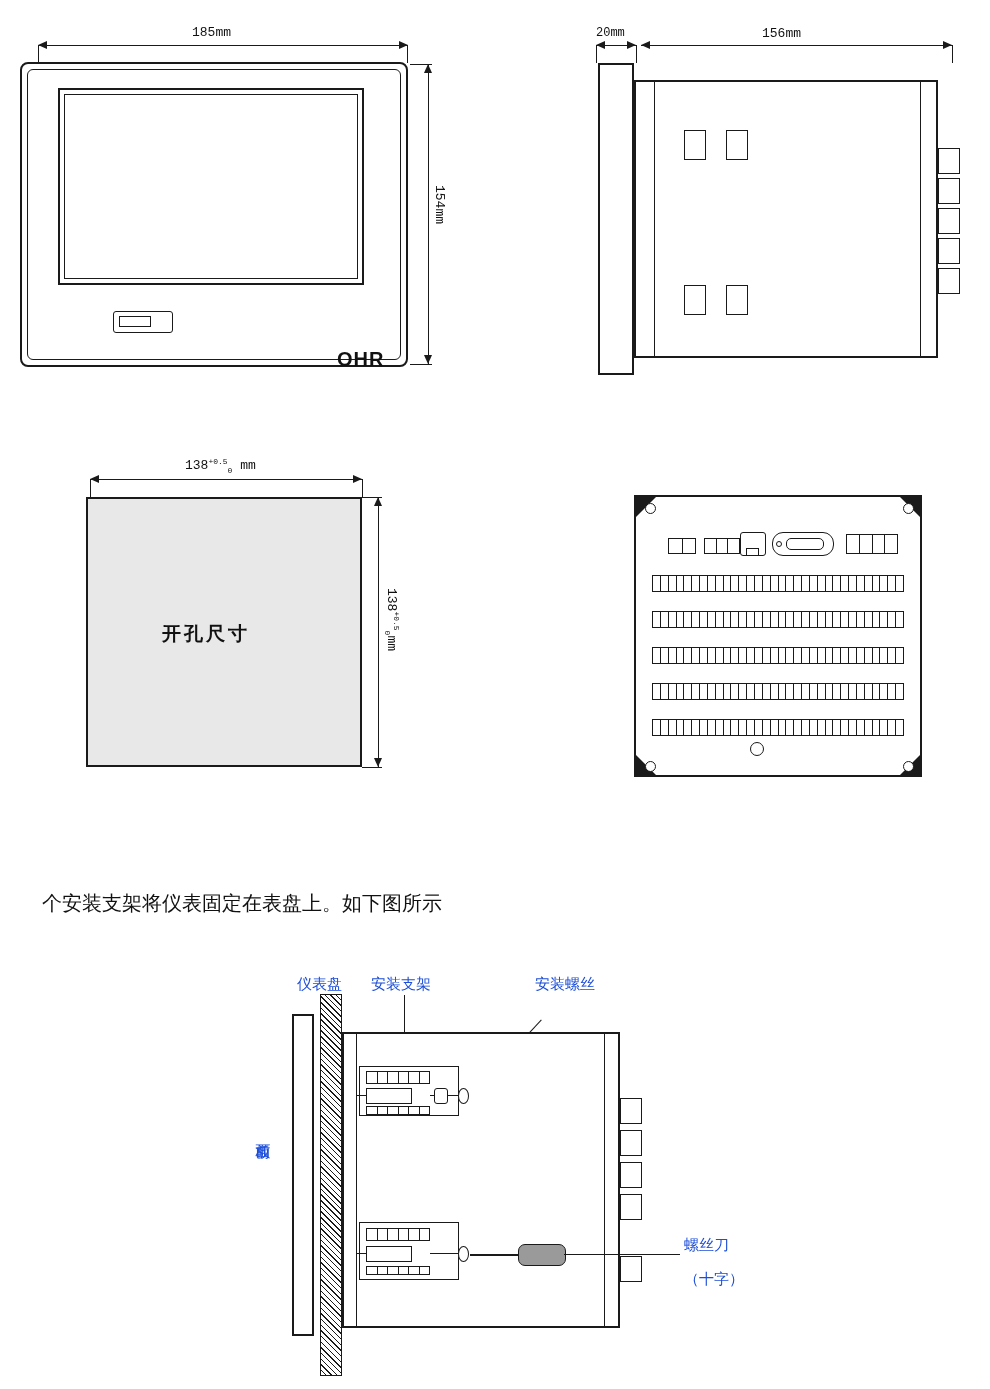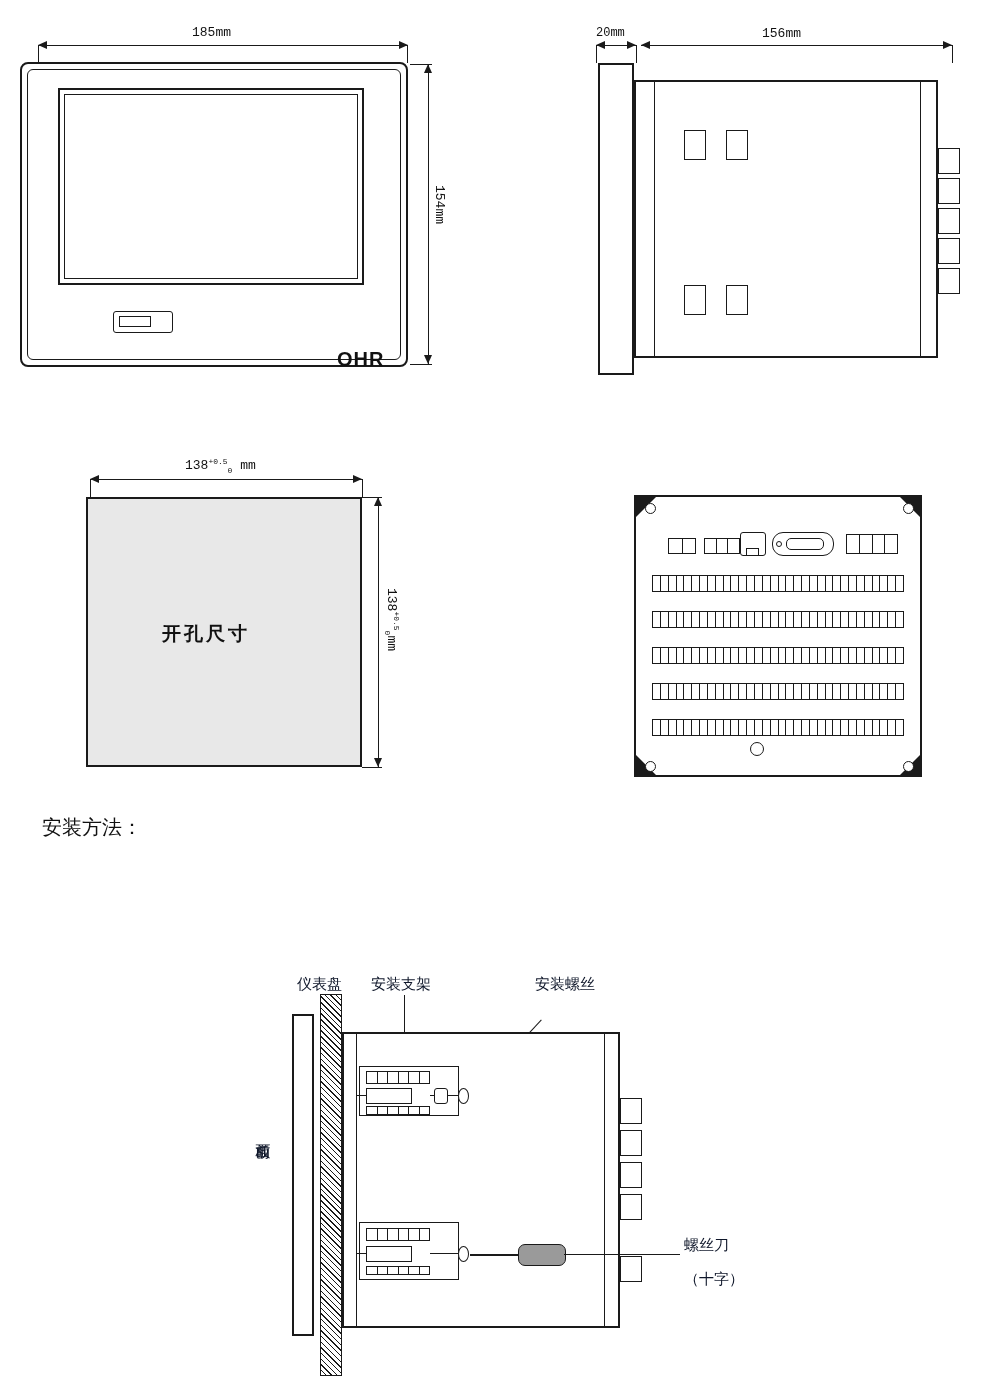--- a/index.html
+++ b/index.html
@@ -45,21 +45,21 @@
     box-sizing: border-box;
     background: #fff;
   }
   .fill-grey {
     background: #e8e8e8;
   }
   .label-cn {
     position: absolute;
     font-family: "DejaVu Sans", sans-serif;
     font-size: 15px;
-    color: #0f172a;
+    color: #1d4ed8;
     white-space: nowrap;
   }
   .body-text {
     position: absolute;
     font-family: "DejaVu Serif", serif;
     font-size: 20px;
     color: #111;
     line-height: 34px;
   }
   .ohr {
@@ -457,21 +457,21 @@
         <i></i>
         <i></i>
         <i></i>
         <i></i>
         <i></i>
     </div>
 
     <div class="dot" style="left:750px; top:742px; width:14px; height:14px;"></div>
   </div>
 
-  <div class="body-text" style="left:42px; top:810px; width:910px;">安装方法：</div>
+  <div class="body-text" style="left:42px; top:886px; width:920px;">个安装支架将仪表固定在表盘上。如下图所示</div>
 
   <div>
 
     <div class="label-cn" style="left:297px; top:975px;">仪表盘</div>
     <div class="label-cn" style="left:371px; top:975px;">安装支架</div>
     <div class="label-cn" style="left:535px; top:975px;">安装螺丝</div>
 
     <div class="line vline" style="left:330px; top:995px; height:26px;"></div>
     <div class="line vline" style="left:404px; top:995px; height:65px;"></div>
     <div class="leader" style="left:466px; top:1100px; width:110px; transform:rotate(-47deg);"></div>

